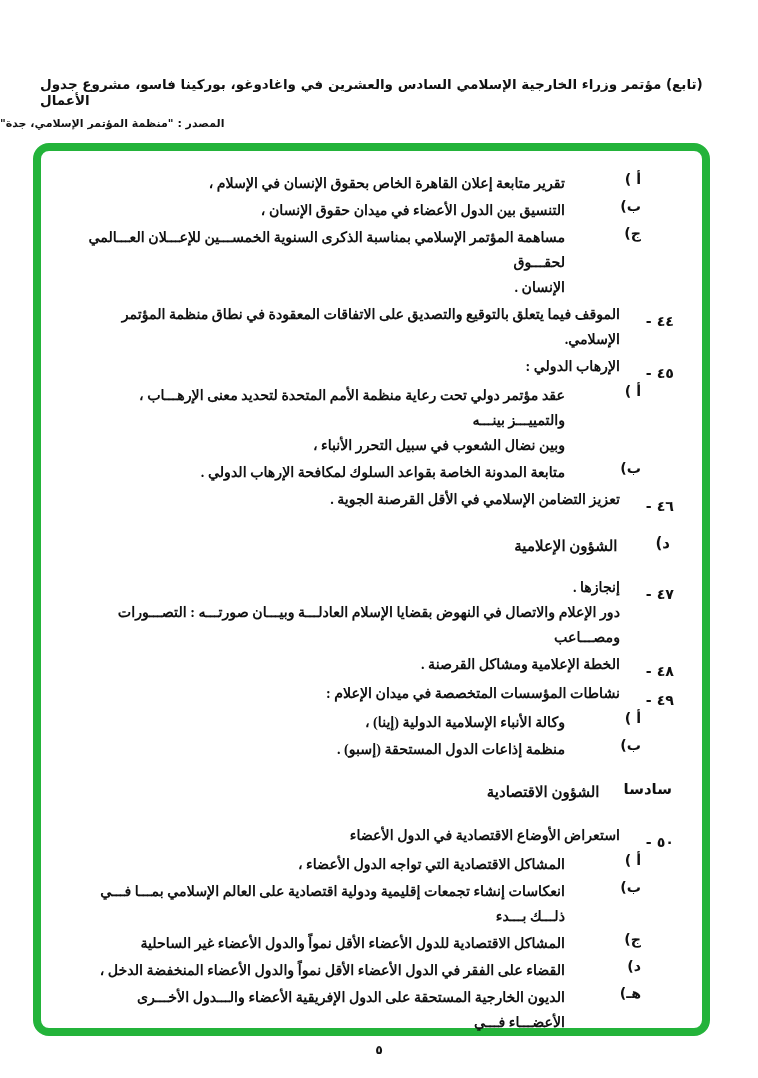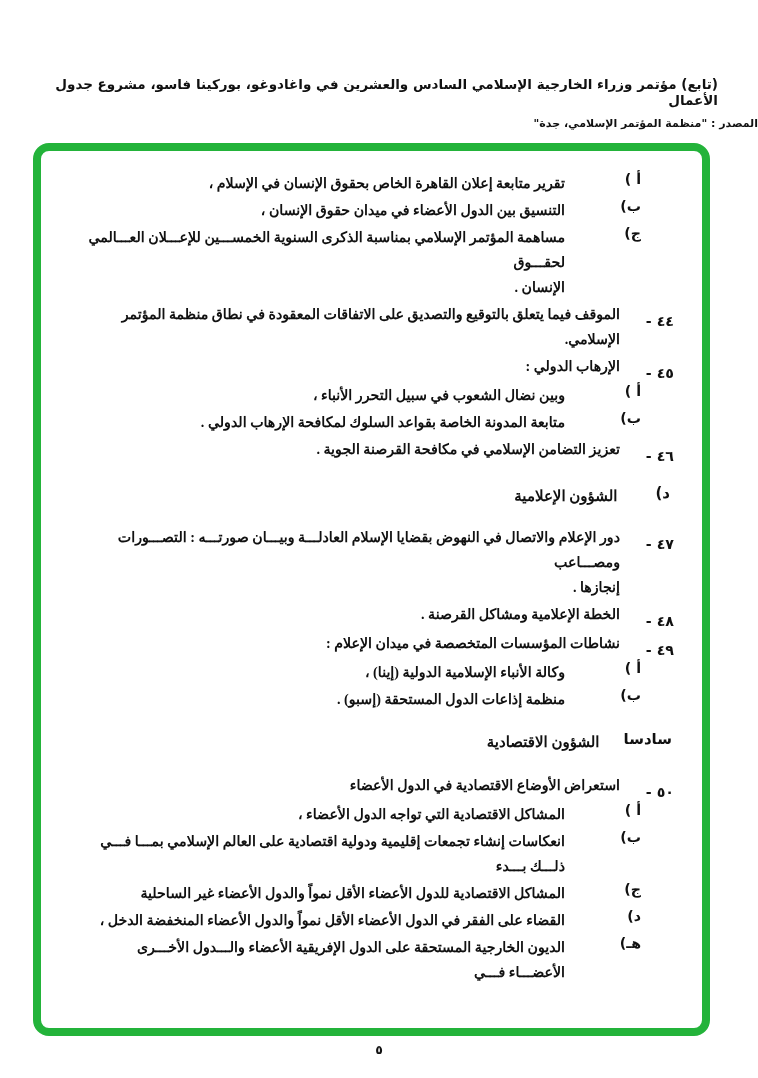--- a/index.html
+++ b/index.html
@@ -8,21 +8,21 @@
     background:#ffffff;
     font-family:"DejaVu Sans", sans-serif;
     direction:rtl;
     position:relative;
     overflow:hidden;
     color:#111;
   }
   .header{
     position:absolute;
     top:76px;left:0;right:0;
-    text-align:right;
+    text-align:left;
     font-weight:bold;
   }
   .header .title{
     font-size:13.5px;
     letter-spacing:0;
     padding:0 40px;
   }
   .header .source{
     font-size:11px;
     margin-top:9px;
@@ -98,46 +98,47 @@
     </div>
     <div class="row num">
       <span class="marker">٤٥ -</span>
       <div class="text">
         <div class="line">الإرهاب الدولي :</div>
       </div>
     </div>
     <div class="row sub">
       <span class="marker">أ )</span>
       <div class="text">
+        <div class="line">عقد مؤتمر دولي تحت رعاية منظمة الأمم المتحدة لتحديد معنى الإرهـــاب ، والتمييـــز بينـــه</div>
         <div class="line">وبين نضال الشعوب في سبيل التحرر الأنباء ،</div>
       </div>
     </div>
     <div class="row sub">
       <span class="marker">ب)</span>
       <div class="text">
         <div class="line">متابعة المدونة الخاصة بقواعد السلوك لمكافحة الإرهاب الدولي .</div>
       </div>
     </div>
     <div class="row num">
       <span class="marker">٤٦ -</span>
       <div class="text">
-        <div class="line">تعزيز التضامن الإسلامي في مكافحة القرصنة الجوية .</div>
+        <div class="line">تعزيز التضامن الإسلامي في الأقل القرصنة الجوية .</div>
       </div>
     </div>
     <div class="row heading">
       <span class="marker">د)</span>
       <div class="text">
         <div class="line">الشؤون الإعلامية</div>
       </div>
     </div>
     <div class="row num">
       <span class="marker">٤٧ -</span>
       <div class="text">
+        <div class="line">إنجازها .</div>
         <div class="line">دور الإعلام والاتصال في النهوض بقضايا الإسلام العادلـــة وبيـــان صورتـــه : التصـــورات ومصـــاعب</div>
-        <div class="line">إنجازها .</div>
       </div>
     </div>
     <div class="row num">
       <span class="marker">٤٨ -</span>
       <div class="text">
         <div class="line">الخطة الإعلامية ومشاكل القرصنة .</div>
       </div>
     </div>
     <div class="row num">
       <span class="marker">٤٩ -</span>

